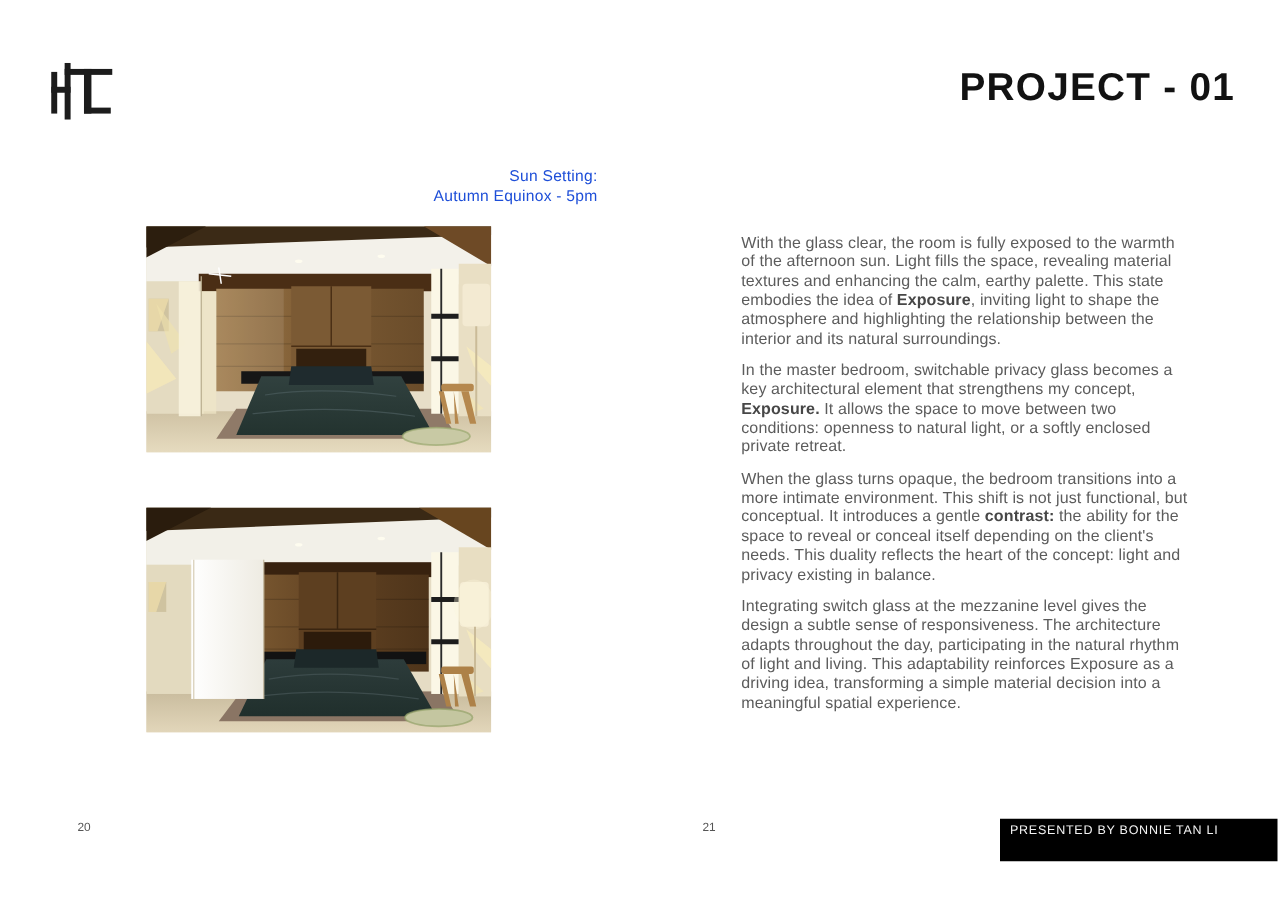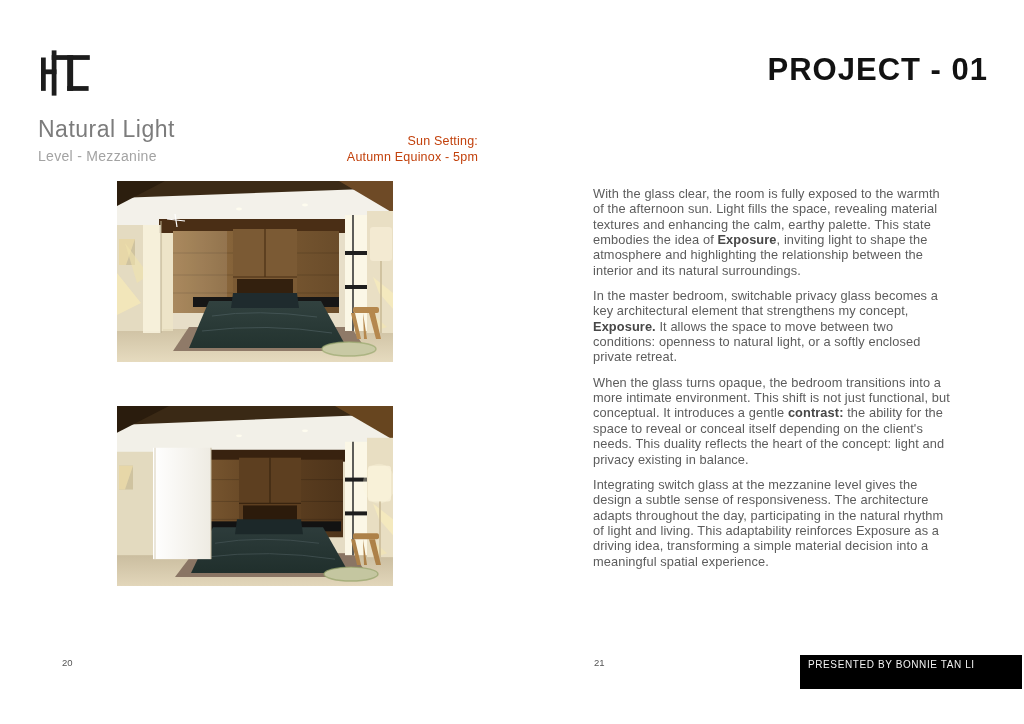--- a/index.html
+++ b/index.html
@@ -7,40 +7,40 @@
   .page{position:relative;width:1024px;height:724px;background:#ffffff;overflow:hidden;}
 
   
   .logo{position:absolute;left:38px;top:48px;width:56px;height:50px;}
   .project-title{position:absolute;top:52px;right:36px;font-size:31px;font-weight:800;letter-spacing:1px;color:#121212;}
 
   
   .left-header{position:absolute;left:38px;top:116px;}
   .nl-title{font-size:23px;font-weight:400;letter-spacing:.5px;color:#7c7c7c;}
   .nl-sub{font-size:14px;color:#a3a3a3;margin-top:5px;letter-spacing:.3px;}
-  .sun-setting{position:absolute;top:134px;right:546px;text-align:right;font-size:12.5px;color:#c2410c;line-height:1.25;letter-spacing:.2px;}
+  .sun-setting{position:absolute;top:134px;right:546px;text-align:right;font-size:12.5px;color:#1d4ed8;line-height:1.25;letter-spacing:.2px;}
 
   
   .figure{position:absolute;left:117px;width:276px;}
   .figure.fig1{top:181px;}
   .figure.fig2{top:406px;}
   .render{width:276px;height:181px;display:block;}
   .fig2 .render{height:180px;}
   .caption{margin-top:5px;font-size:11px;line-height:1.2;color:#6e6e6e;letter-spacing:.2px;}
 
   
   .article{position:absolute;left:593px;top:186px;width:357px;}
   .article h2{margin:0 0 12px 0;font-size:18px;font-weight:700;color:#3c3c3c;line-height:1.3;letter-spacing:.2px;}
   .article p{margin:0 0 10px 0;font-size:12.8px;line-height:1.2;color:#5c5c5c;letter-spacing:.1px;}
   .article p b{color:#474747;}
 
   
   .pagenum{position:absolute;top:657px;font-size:9.5px;color:#555;}
   .pagenum.left{left:62px;}
-  .pagenum.right{left:594px;}
+  .pagenum.right{left:562px;}
   .presented-bar{position:absolute;left:800px;top:655px;width:222px;height:34px;background:#000000;color:#f2f2f2;font-size:10px;letter-spacing:.6px;line-height:19px;padding-left:8px;box-sizing:border-box;white-space:nowrap;}
 </style>
 </head>
 <body>
 
 <div class="page">
 
   <div class="logo" aria-hidden="true">
     <svg width="56" height="50" viewBox="0 0 46 42">
       <g fill="#1c1c1c">
@@ -49,24 +49,20 @@
         <rect x="2" y="18" width="13" height="4"></rect>
         <rect x="11" y="6" width="32" height="4"></rect>
         <rect x="24" y="6" width="5" height="30"></rect>
         <rect x="24" y="32" width="18" height="4"></rect>
       </g>
     </svg>
   </div>
 
   <div class="project-title">PROJECT - 01</div>
 
-  <div class="left-header">
-    <div class="nl-title">Natural Light</div>
-    <div class="nl-sub">Level - Mezzanine</div>
-  </div>
 
   <div class="sun-setting">
     <div>Sun Setting:</div>
     <div>Autumn Equinox - 5pm</div>
   </div>
 
   <div class="figure fig1">
     <svg class="render" viewBox="0 0 276 181" preserveAspectRatio="none">
       <defs>
         <linearGradient id="f1floor" x1="0" y1="0" x2="0" y2="1">

